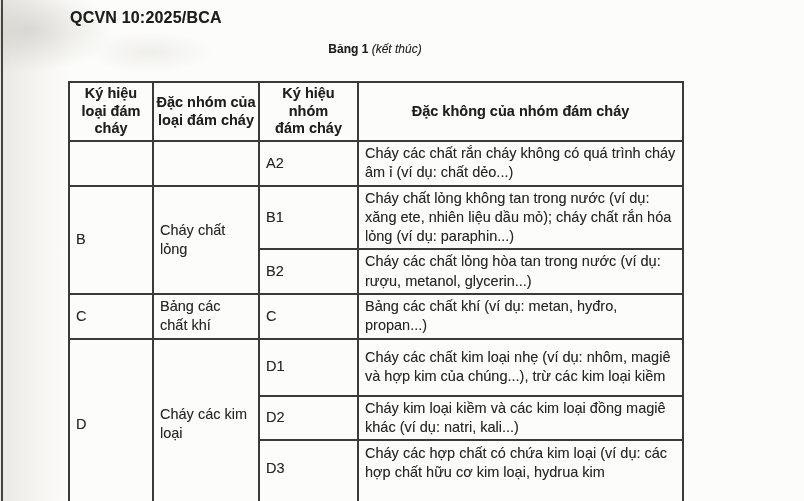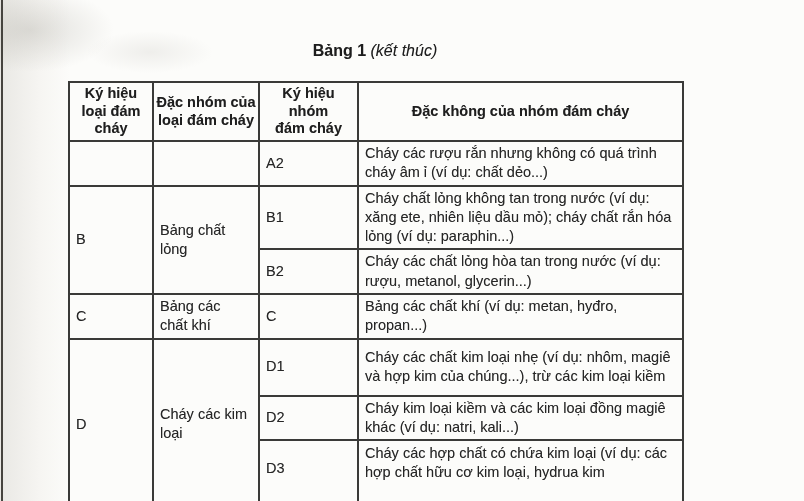--- a/index.html
+++ b/index.html
@@ -29,21 +29,21 @@
     position: absolute; left: 70px; top: 9px;
     font-size: 16px; font-weight: bold;
     letter-spacing: 0.2px;
     color: #1d1d1d;
     text-shadow: 0 0 0.5px rgba(0,0,0,0.35);
   }
   .caption {
     position: absolute; left: 68px; top: 42px;
     width: 614px;
     text-align: center;
-    font-size: 16px;
+    font-size: 12px;
     color: #1d1d1d;
     text-shadow: 0 0 0.5px rgba(0,0,0,0.3);
   }
   .caption .cap-bold { font-weight: bold; }
   .caption .cap-italic { font-style: italic; }
 
   table.fire-table {
     position: absolute; left: 68px; top: 81px;
     border-collapse: collapse;
     table-layout: fixed;
@@ -92,20 +92,21 @@
   tr.h-d3    { height: 70px; }
   tr.h-d3 td.group-desc { vertical-align: top; padding-top: 3px; }
   tr.h-d3 td.sym { vertical-align: top; padding-top: 18px; }
 </style>
 </head>
 <body>
 
 <div id="page">
   <div class="scan-edge"></div>
 
+  <div class="doc-code">QCVN 10:2025/BCA</div>
 
   <div class="caption">
     <span class="cap-bold">Bảng 1</span><span class="cap-italic"> (kết thúc)</span>
   </div>
 
   <table class="fire-table">
     <colgroup>
       <col class="c1">
         <col class="c2">
         <col class="c3">
@@ -121,26 +122,26 @@
         <th>Ký hiệu
 nhóm
 đám cháy</th>
         <th>Đặc không của nhóm đám cháy</th>
       </tr>
 
       <tr class="h-a2">
         <td class="sym"></td>
         <td class="class-desc"></td>
         <td class="sym">A2</td>
-        <td class="group-desc">Cháy các rượu rắn nhưng không có quá trình cháy âm ỉ (ví dụ: chất dẻo...)</td>
+        <td class="group-desc">Cháy các chất rắn cháy không có quá trình cháy âm ỉ (ví dụ: chất dẻo...)</td>
       </tr>
 
       <tr class="h-b1">
         <td class="sym" rowspan="2">B</td>
-        <td class="class-desc" rowspan="2">Bảng chất
+        <td class="class-desc" rowspan="2">Cháy chất
 lỏng</td>
         <td class="sym">B1</td>
         <td class="group-desc">Cháy chất lỏng không tan trong nước (ví dụ: xăng ete, nhiên liệu dầu mỏ); cháy chất rắn hóa lỏng (ví dụ: paraphin...)</td>
       </tr>
       <tr class="h-b2">
         <td class="sym">B2</td>
         <td class="group-desc">Cháy các chất lỏng hòa tan trong nước (ví dụ: rượu, metanol, glycerin...)</td>
       </tr>
 
       <tr class="h-c">

